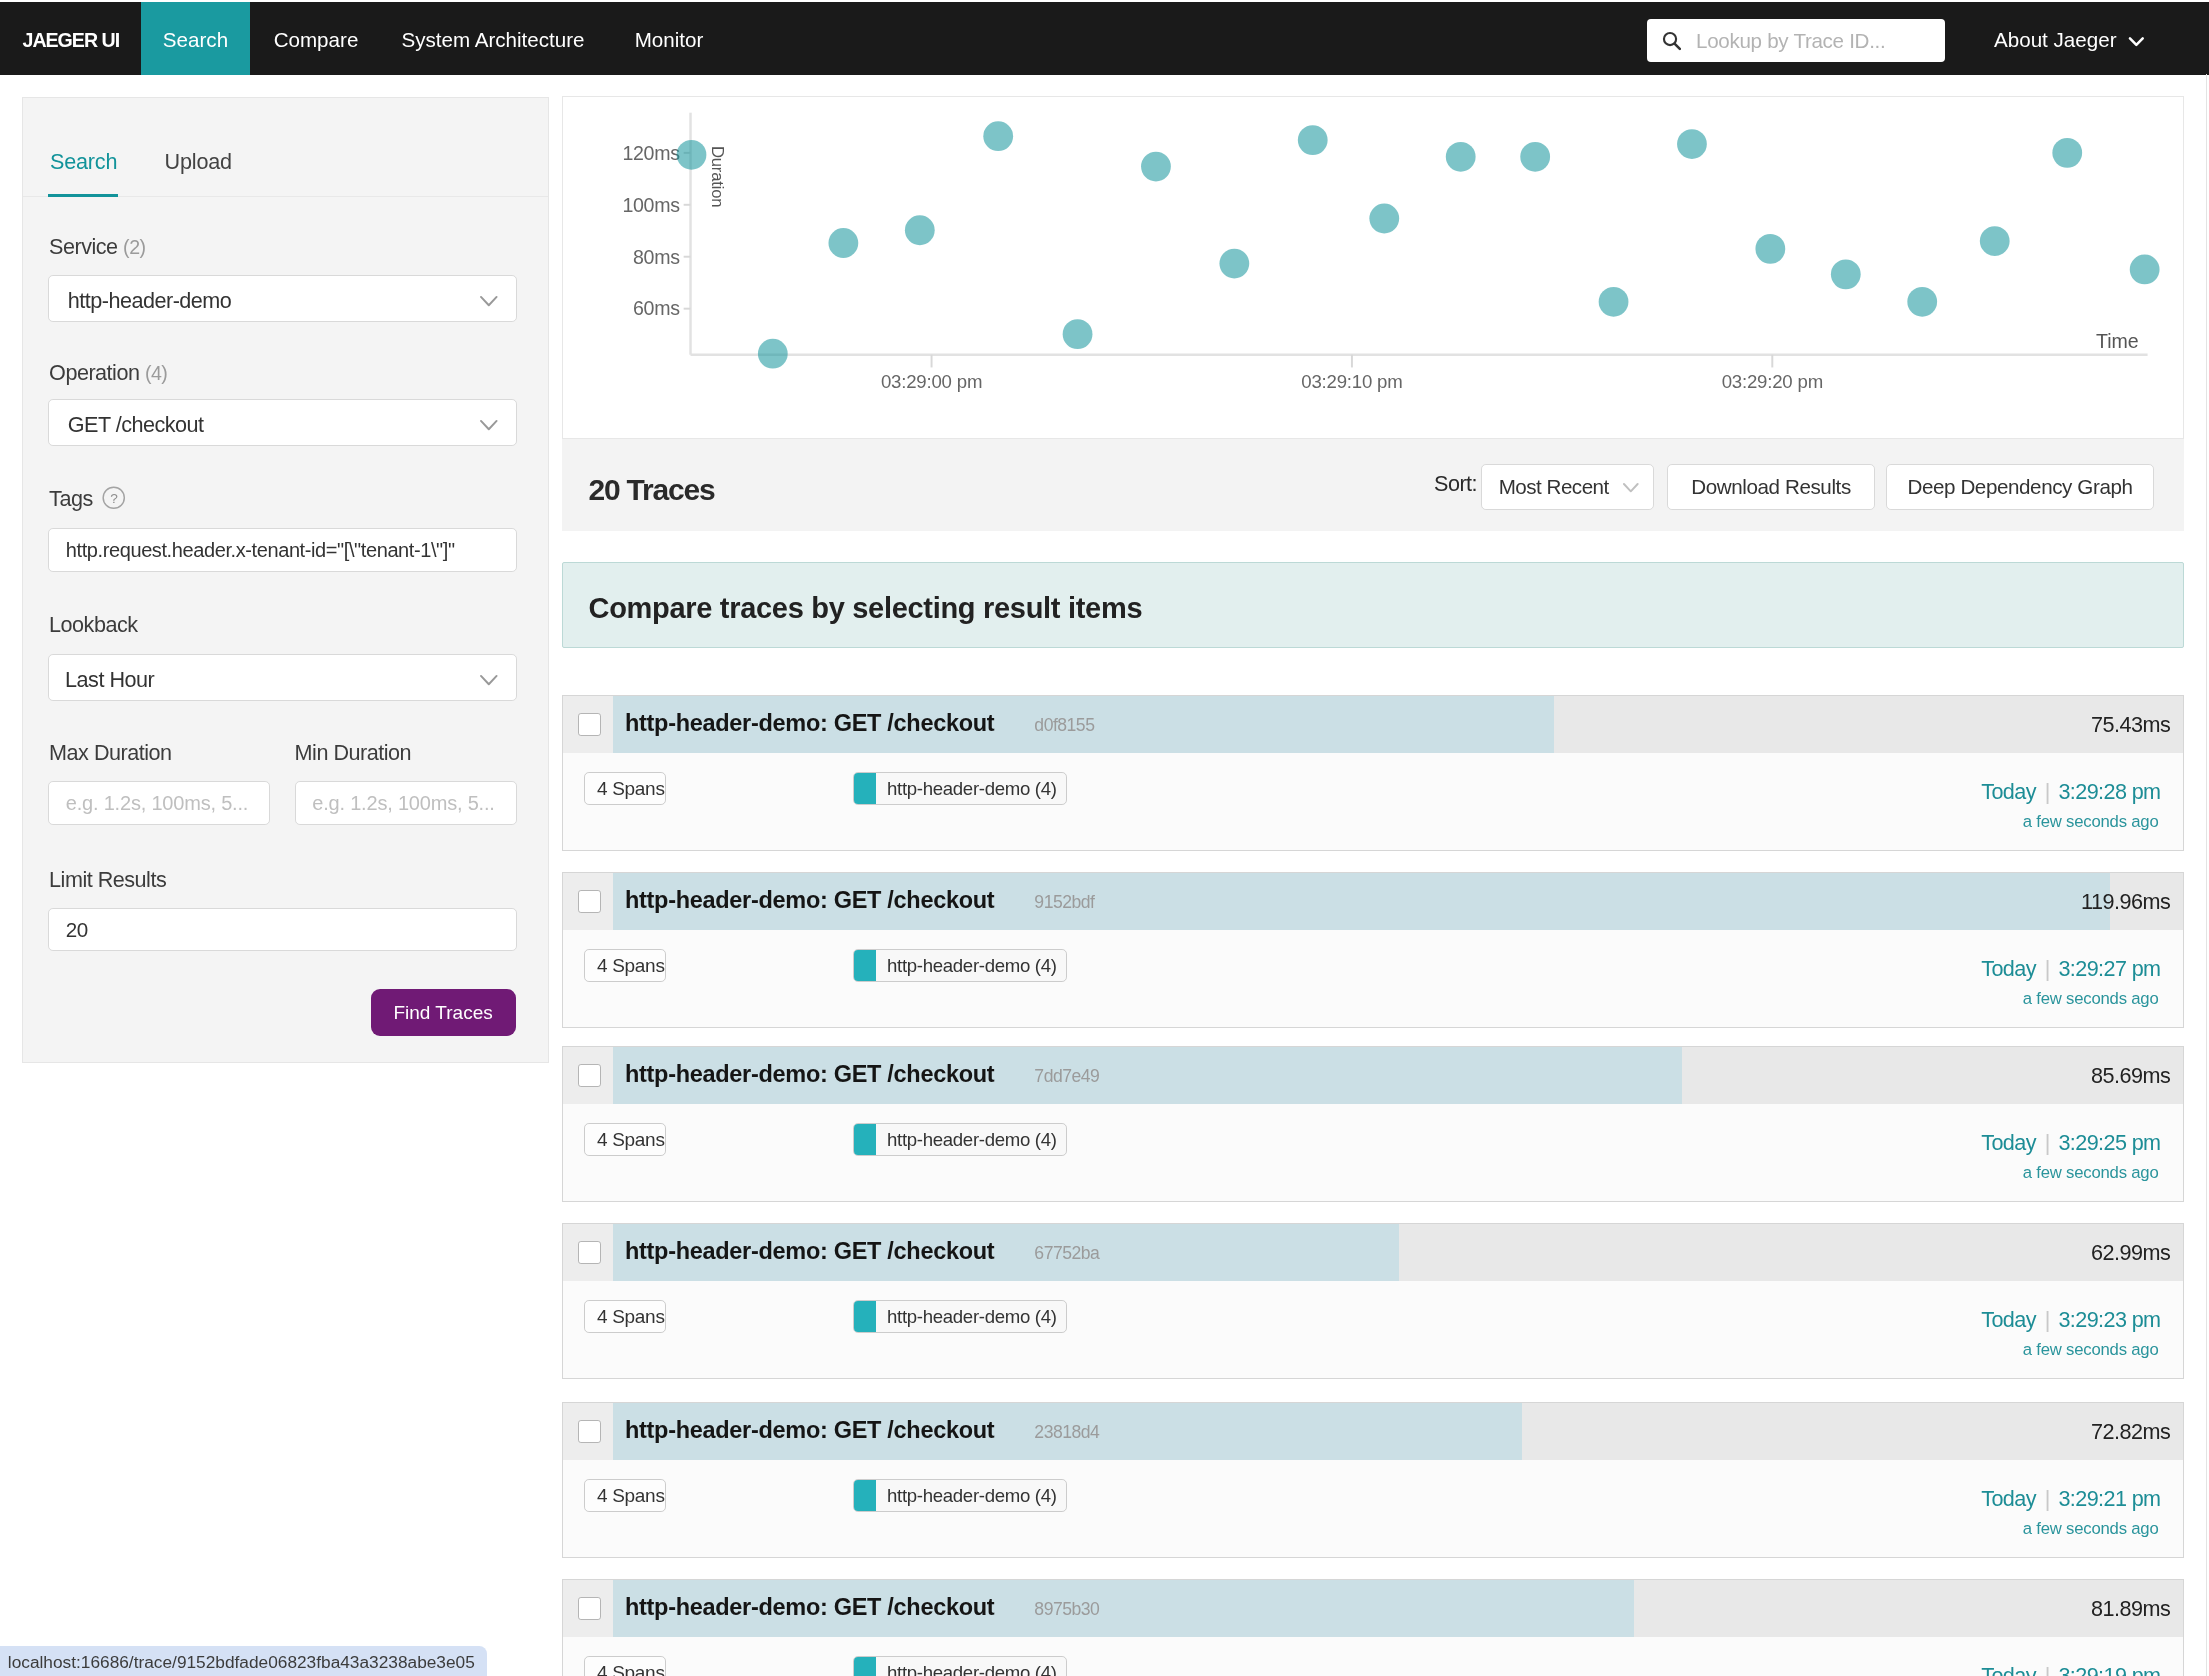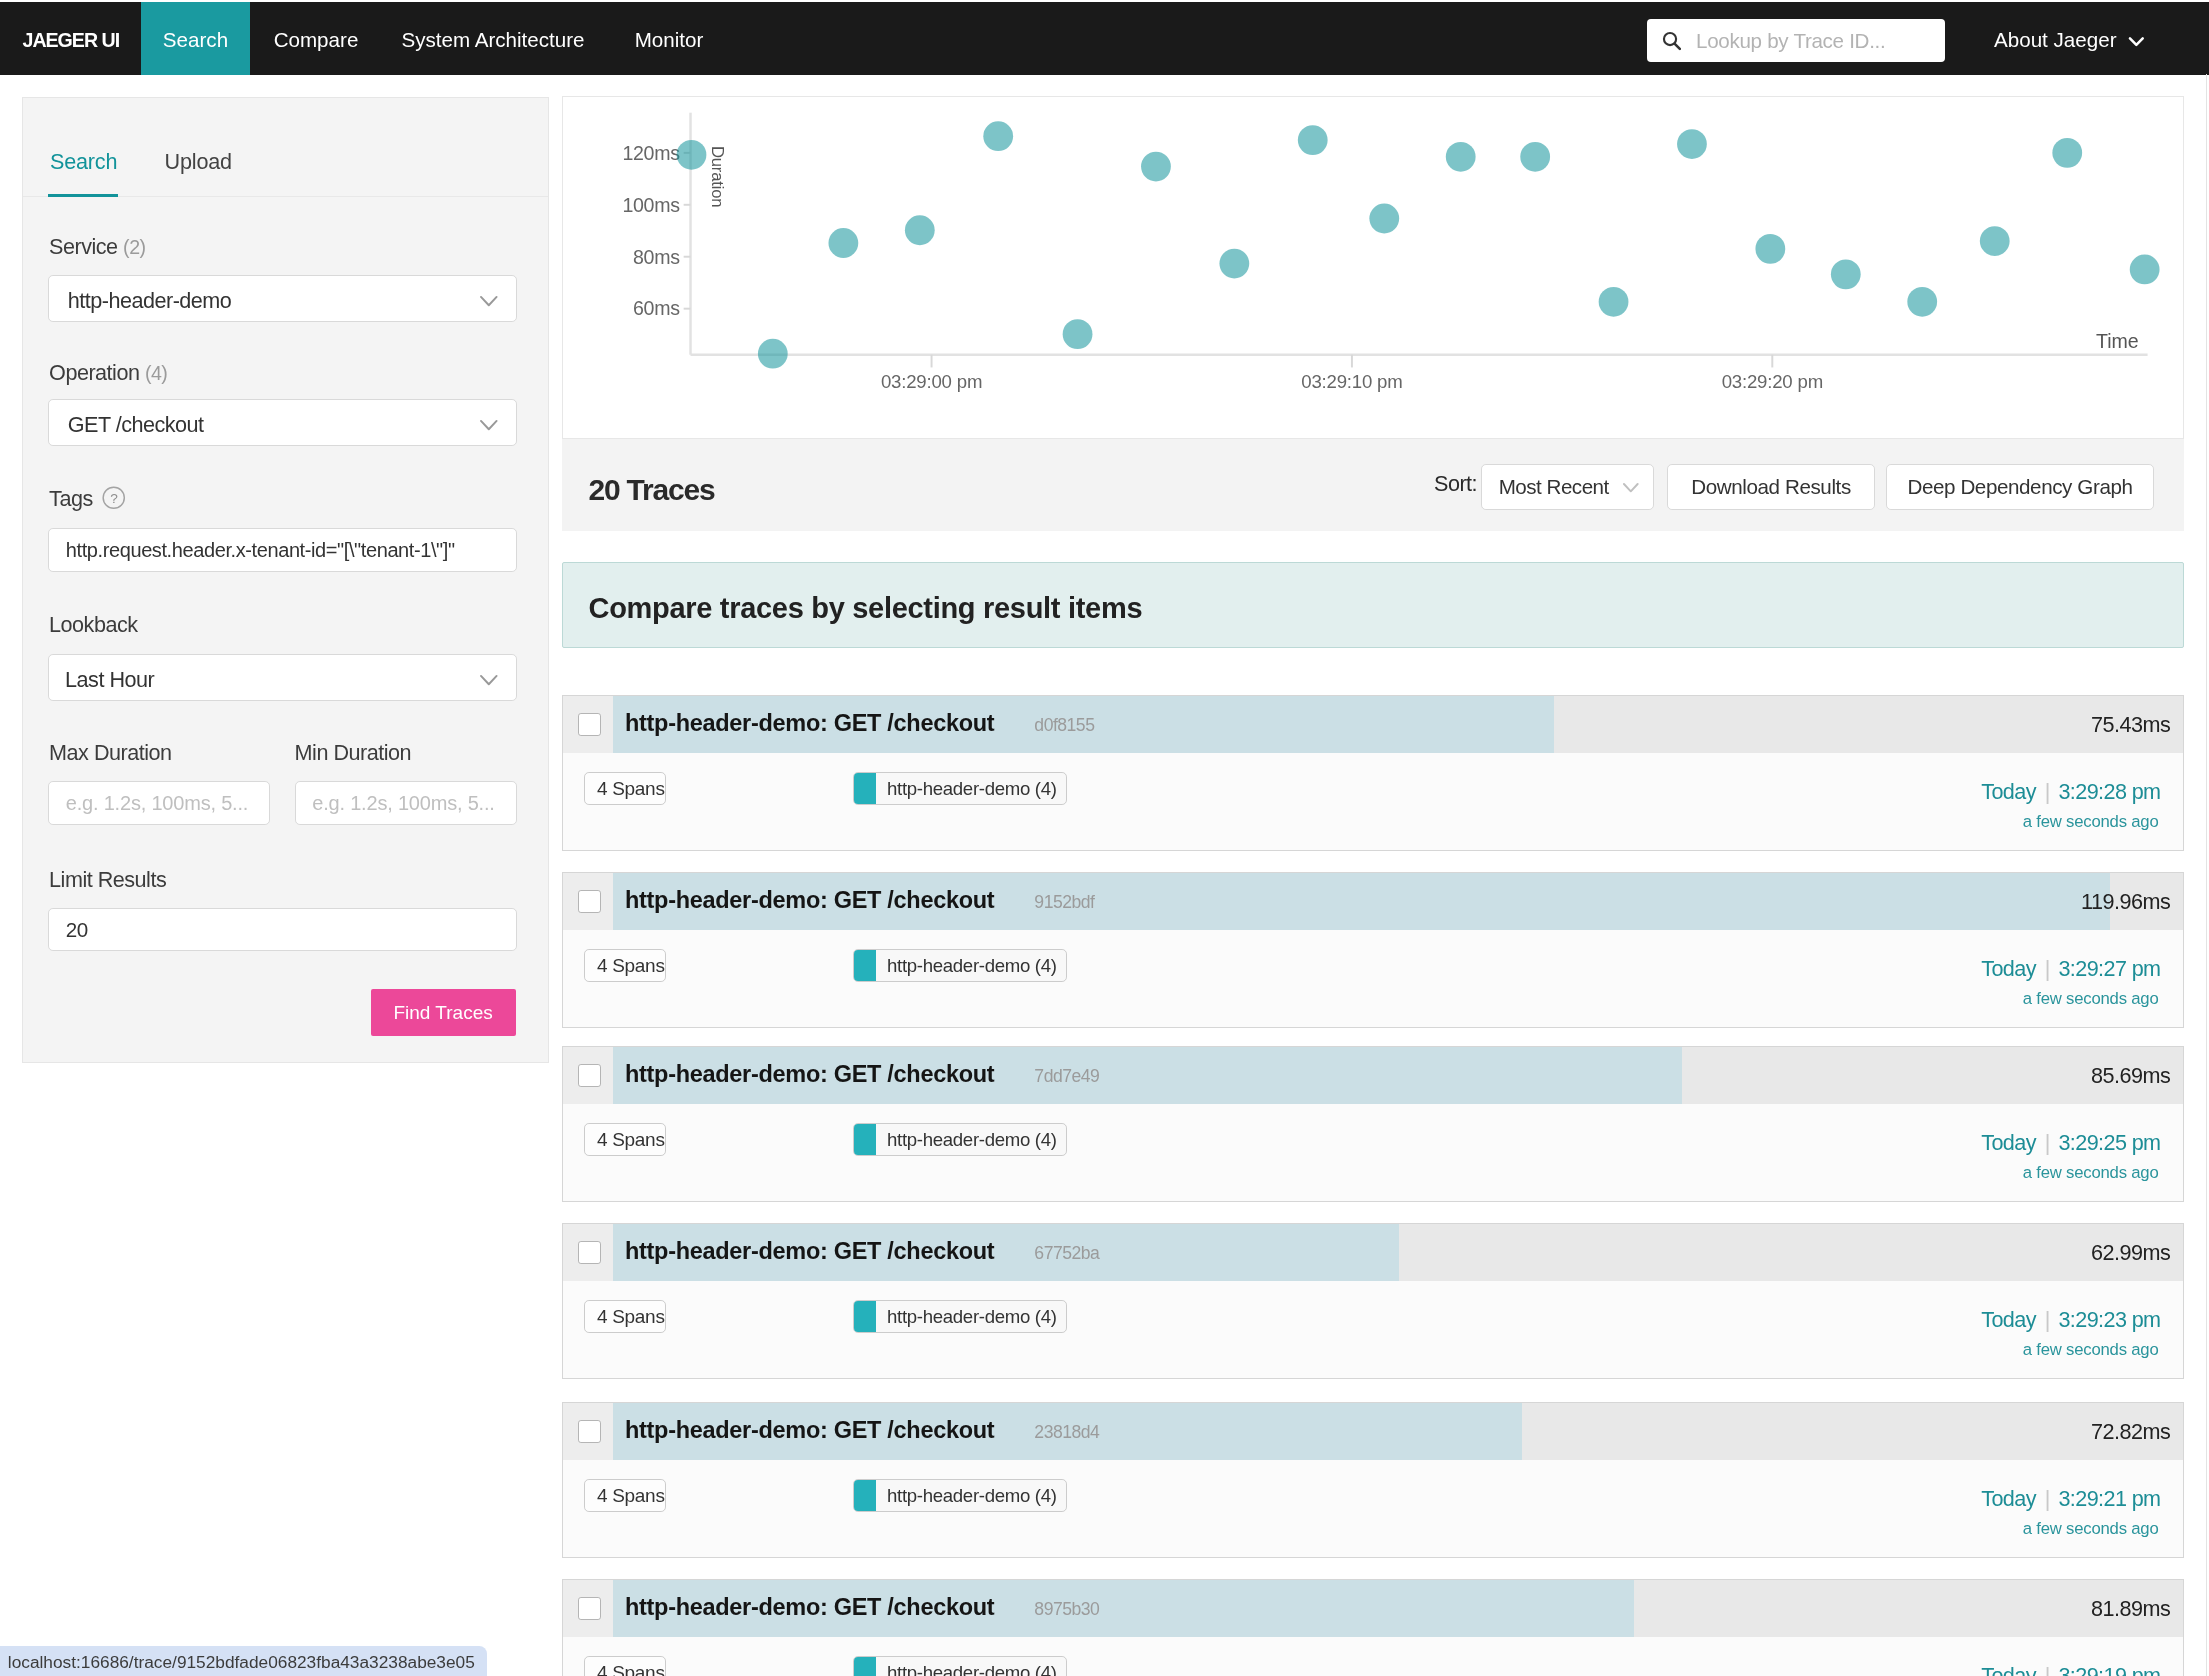--- a/index.html
+++ b/index.html
@@ -91,21 +91,21 @@
   </div>
 
   <div class="in lbl" style="left:26.5px; top:642px;">Max Duration</div>
   <div class="in lbl" style="left:272px; top:642px;">Min Duration</div>
   <div class="inp phc" style="left:25.5px; top:683px; width:222px; height:44px; line-height:42px; font-size:20px; letter-spacing:-0.2px;">e.g. 1.2s, 100ms, 5...</div>
   <div class="inp phc" style="left:272px; top:683px; width:222px; height:44px; line-height:42px; font-size:20px; letter-spacing:-0.2px;">e.g. 1.2s, 100ms, 5...</div>
 
   <div class="in lbl" style="left:26.5px; top:769px;">Limit Results</div>
   <div class="inp" style="left:25.5px; top:810px; width:469px; height:43px; line-height:41px;">20</div>
 
-  <div class="in" style="left:348px; top:891px; width:145px; height:47px; background:#ec4899; border-radius:2px; color:#fff; font-size:19px; text-align:center; line-height:47px;">Find Traces</div>
+  <div class="in" style="left:348px; top:891px; width:145px; height:47px; background:#701a75; border-radius:9px; color:#fff; font-size:19px; text-align:center; line-height:47px;">Find Traces</div>
 </div>
 
 <div class="abs" id="chart" style="left:562px; top:96px; width:1622px; height:343px; background:#fff; border:1px solid #e7e7e7;">
     <svg width="1620" height="341" style="position:absolute;left:0;top:0;font-family:'Liberation Sans',sans-serif" viewBox="0 0 1653 348">
       <line x1="130" y1="16" x2="130" y2="263" stroke="#e2e2e2" stroke-width="2.5"></line>
       <line x1="130" y1="263" x2="1617" y2="263" stroke="#e2e2e2" stroke-width="2.5"></line>
       <line x1="123" y1="57" x2="130" y2="57" stroke="#d8d8d8" stroke-width="2"></line>
       <text x="119" y="64" font-size="20" fill="#666" text-anchor="end" letter-spacing="-0.3">120ms</text>
       <line x1="123" y1="110" x2="130" y2="110" stroke="#d8d8d8" stroke-width="2"></line>
       <text x="119" y="117" font-size="20" fill="#666" text-anchor="end" letter-spacing="-0.3">100ms</text>

